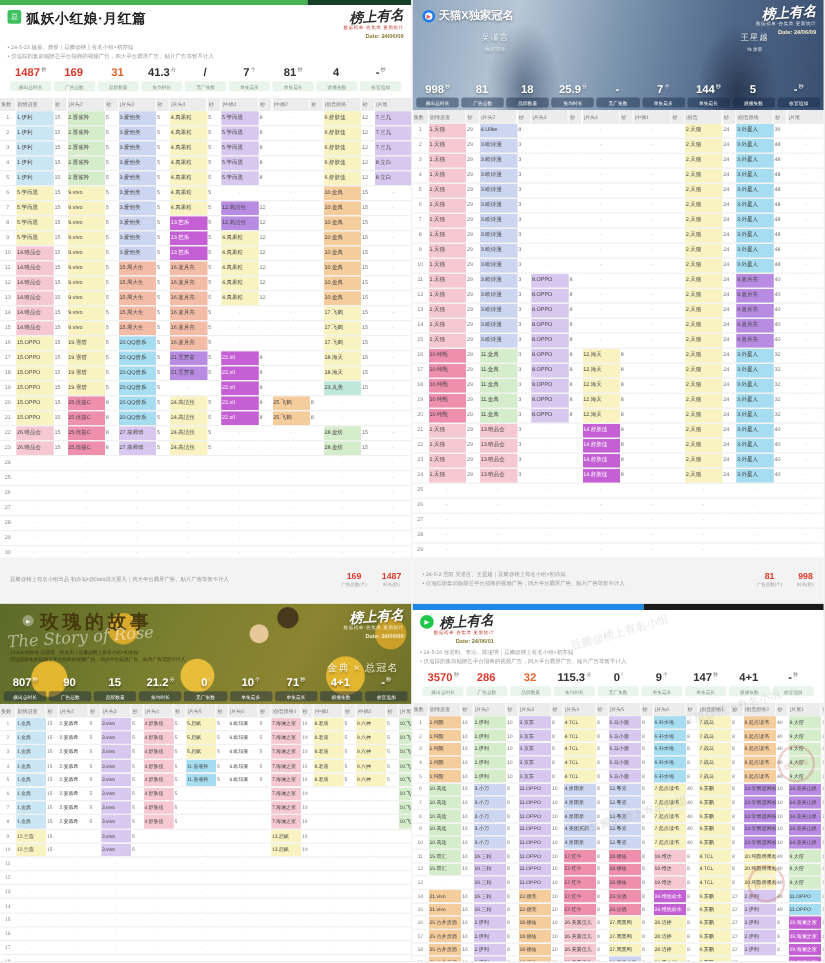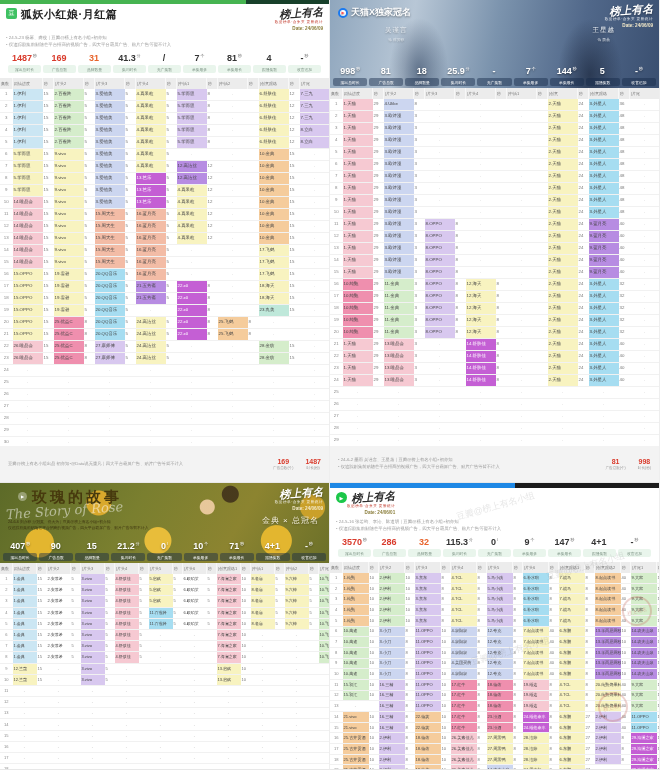--- a/index.html
+++ b/index.html
@@ -103,21 +103,21 @@
       radial-gradient(circle at 95% 30%, #caa02a 0 12px, transparent 13px),
       linear-gradient(120deg,#5c6a28,#7a7f2f 40%,#8c8430 70%,#6b7029);}
   .bl-playicon{position:absolute;left:18px;top:9px;width:9px;height:9px;border-radius:50%;
       background:rgba(255,255,255,.35);color:#fff;font-size:4px;display:flex;align-items:center;justify-content:center;}
   .bl-playicon::after{content:"▶";}
   .bl-title{position:absolute;left:32px;top:5px;font-family:"DejaVu Serif",serif;font-size:15px;
       letter-spacing:3px;color:#473a0e;font-weight:bold;}
   .bl-script{position:absolute;left:6px;top:20px;font-family:"DejaVu Serif",serif;font-style:italic;
       font-size:13px;color:rgba(255,255,255,.5);transform:rotate(-4deg);}
   .bl-bullets{position:absolute;left:8px;top:36px;font-size:3.8px;color:rgba(50,40,10,.85);line-height:1.7;}
-  .bl-right{position:absolute;right:10px;top:32px;font-size:8px;color:rgba(255,250,235,.92);letter-spacing:1px;
+  .bl-right{position:absolute;right:10px;top:46px;font-size:8px;color:rgba(255,250,235,.92);letter-spacing:1px;
       text-shadow:0 1px 2px rgba(0,0,0,.3);}
 
   
   .wm-bottom{position:absolute;left:446px;top:740px;font-size:23px;font-weight:bold;color:#fff;
       letter-spacing:3px;white-space:nowrap;z-index:40;
       text-shadow:0 0 3px rgba(0,0,0,.65),1px 1px 2px rgba(0,0,0,.5);}
   .wm-diag{position:absolute;color:rgba(140,140,140,.22);font-size:9px;transform:rotate(-16deg);
       z-index:30;white-space:nowrap;}
   .d1{left:455px;top:500px;} .d2{left:545px;top:560px;} .d3{left:470px;top:645px;}
   .wm-stamp{position:absolute;width:26px;height:26px;border:2px solid rgba(200,110,100,.3);border-radius:50%;
@@ -1405,21 +1405,21 @@
           <div class="fnote">仅追踪剧集前贴随芒平台招商的视频广告，四大平台霸屏广告、贴片广告等暂不计入</div>
         </div>
       <div class="bl-right">金典 × 总冠名</div>
       <div class="logo light">
         <div class="lg1">榜上有名</div>
         <div class="lg2">数据榜单·合集类 更新统计</div>
         <div class="lg3">Date: 24/06/09</div>
       </div>
       <div class="stats light">
           <div class="stat">
-            <div class="num"><span class="v">407</span><span class="u">秒</span></div>
+            <div class="num"><span class="v">807</span><span class="u">秒</span></div>
             <div class="lbl">露出总时长</div>
           </div>
           <div class="stat">
             <div class="num"><span class="v">90</span><span class="u"></span></div>
             <div class="lbl">广告总数</div>
           </div>
           <div class="stat">
             <div class="num"><span class="v">15</span><span class="u"></span></div>
             <div class="lbl">品牌数量</div>
           </div>

